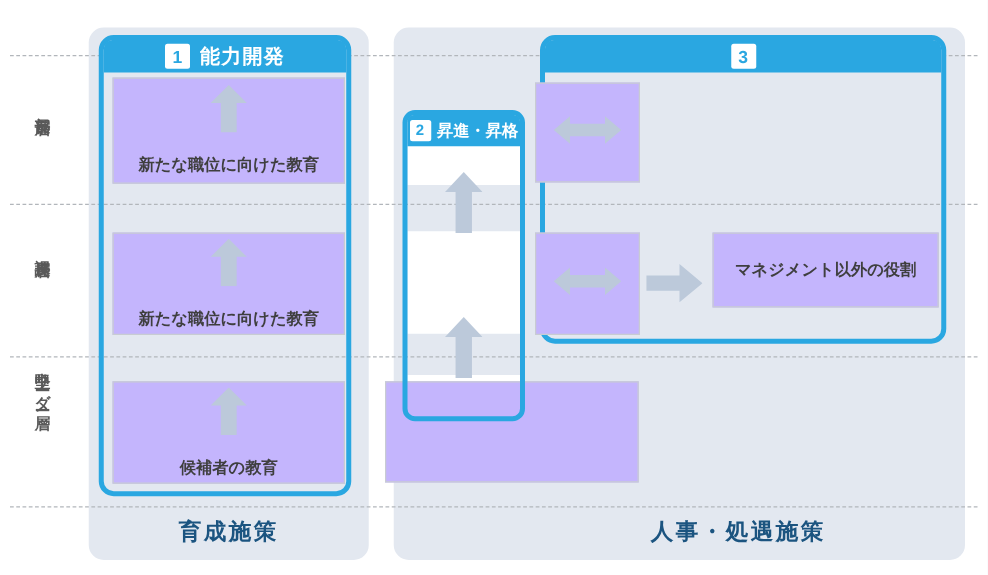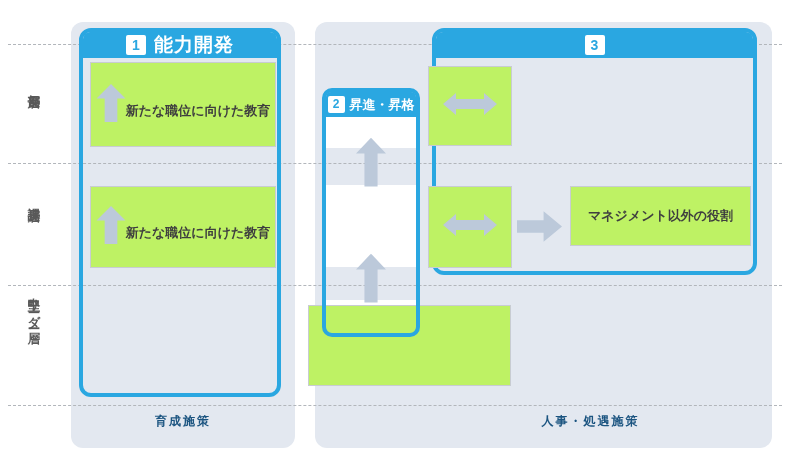--- a/index.html
+++ b/index.html
@@ -17,49 +17,49 @@
     box-sizing:border-box;background:transparent;
   }
   #frame-development{left:79px;top:28px;width:202px;height:369px;z-index:6;}
   #frame-promotion{left:322px;top:88px;width:98px;height:249px;z-index:7;border-radius:10px;}
   #frame-transfer{left:432px;top:28px;width:325px;height:247px;z-index:4;}
   .frame-header{
     display:flex;align-items:center;justify-content:center;gap:8px;
     background:#2aa7e1;color:#ffffff;font-weight:bold;
     height:26px;border-radius:7px 7px 0 0;
   }
-  .frame-header .title{font-size:19px;letter-spacing:1px;}
+  .frame-header .title{font-size:16px;letter-spacing:1px;}
   #frame-promotion .frame-header{gap:5px;height:25px;border-radius:5px 5px 0 0;}
   #frame-promotion .title{font-size:13px;letter-spacing:0;}
   .badge{
     background:#ffffff;color:#2aa7e1;font-weight:bold;font-size:14px;
     width:20px;height:20px;line-height:20px;text-align:center;border-radius:2px;flex:0 0 auto;
   }
   #frame-promotion .badge{width:17px;height:17px;line-height:17px;font-size:12px;}
   .white-box{
-    position:absolute;background:#bef264;border:1px solid #c8ccd2;
-    box-sizing:border-box;z-index:5;display:flex;flex-direction:row;
+    position:absolute;background:#c4b5fd;border:1px solid #c8ccd2;
+    box-sizing:border-box;z-index:5;display:flex;flex-direction:column;
     align-items:center;justify-content:center;
   }
   .white-box .label{
     font-size:13px;font-weight:bold;color:#3f3f3f;text-align:center;margin-top:12px;
   }
   .role-label{font-size:13px;font-weight:bold;color:#3f3f3f;text-align:center;}
   .arrow{color:#bcc9da;display:block;}
   .float-arrow{position:absolute;z-index:8;color:#bcc9da;}
   .row-label{
     position:absolute;writing-mode:vertical-rl;color:#595959;
     font-size:12.5px;font-weight:bold;letter-spacing:1px;z-index:2;left:25px;
   }
   #row-label-1{top:84px;}
   #row-label-2{top:198px;}
   #row-label-3{top:288px;}
   .footer-label{
     position:absolute;top:413px;text-align:center;color:#1b5480;
-    font-size:12px;font-weight:bold;letter-spacing:2px;z-index:9;
+    font-size:18px;font-weight:bold;letter-spacing:2px;z-index:9;
   }
   #footer-left{left:71px;width:224px;}
   #footer-right{left:315px;width:551px;}
 </style>
 </head>
 <body>
 
 <div class="canvas">
 
   <div id="panel-left" class="gray-panel"></div>
@@ -92,20 +92,28 @@
     </span>
     <span class="label">新たな職位に向けた教育</span>
   </div>
   <div class="white-box" style="left:90px;top:186px;width:186px;height:82px">
     <span class="arrow">
       <svg width="30" height="38" viewBox="0 0 32 42">
           <polygon points="16,0 32,16 23,16 23,42 9,42 9,16 0,16" fill="currentColor"></polygon>
         </svg>
     </span>
     <span class="label">新たな職位に向けた教育</span>
+  </div>
+  <div class="white-box" style="left:90px;top:305px;width:186px;height:82px">
+    <span class="arrow">
+      <svg width="30" height="38" viewBox="0 0 32 42">
+          <polygon points="16,0 32,16 23,16 23,42 9,42 9,16 0,16" fill="currentColor"></polygon>
+        </svg>
+    </span>
+    <span class="label">候補者の教育</span>
   </div>
 
   <div class="white-box" style="left:428px;top:66px;width:84px;height:80px">
     <span class="arrow">
       <svg width="54" height="28" viewBox="0 0 54 28">
           <polygon points="0,14 13,3 13,9 41,9 41,3 54,14 41,25 41,19 13,19 13,25" fill="currentColor"></polygon>
         </svg>
     </span>
   </div>
   <div class="white-box" style="left:428px;top:186px;width:84px;height:82px">

